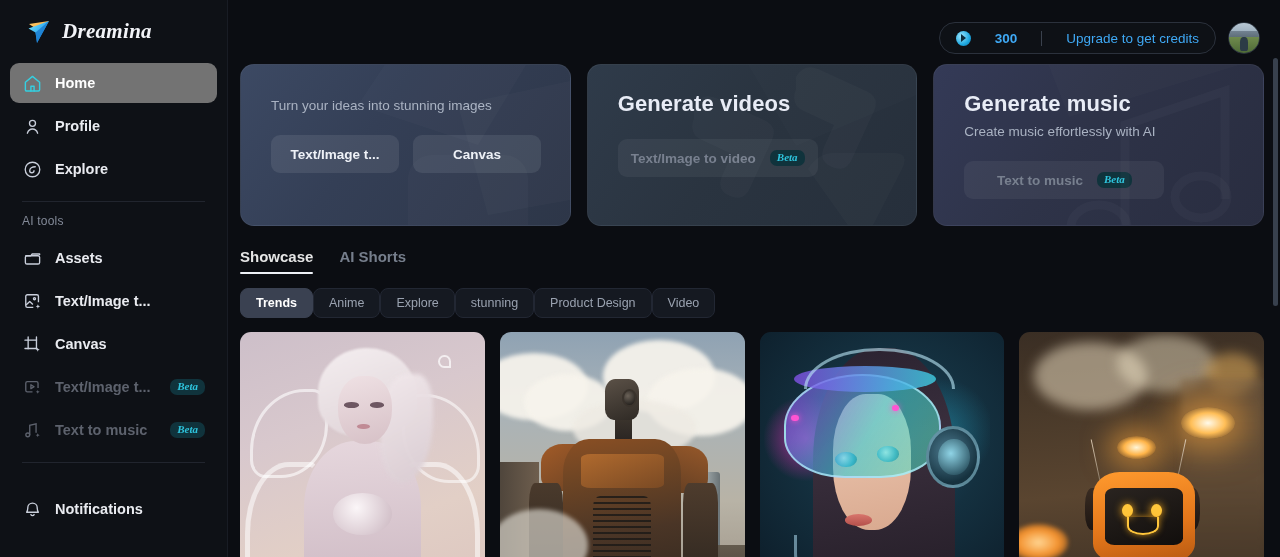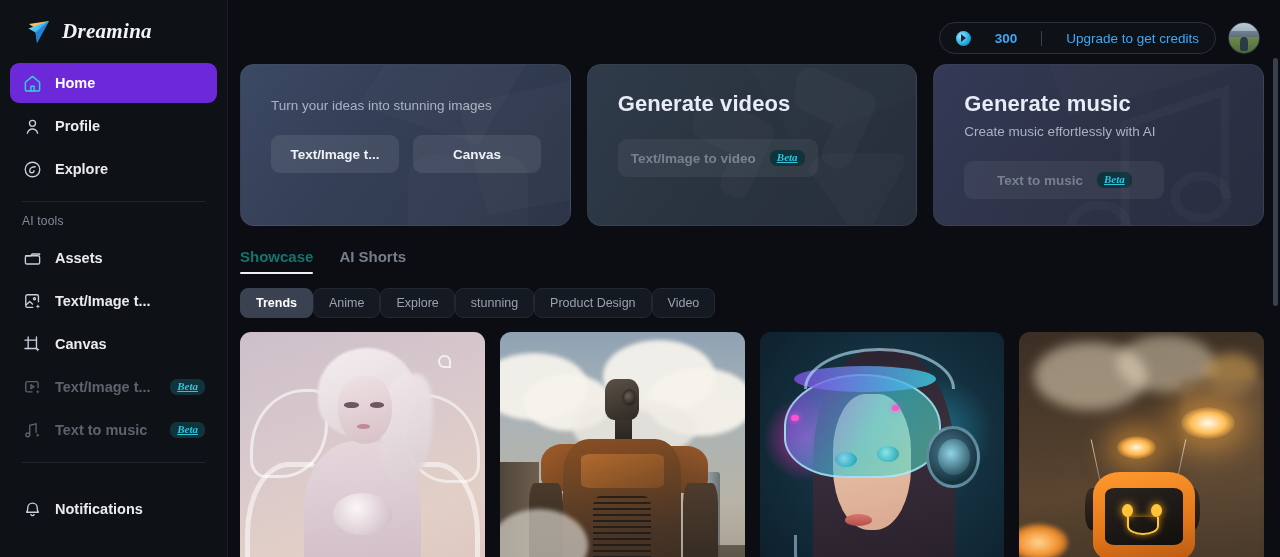--- a/index.html
+++ b/index.html
@@ -34,37 +34,37 @@
 
   .nav-item {
     display: flex; align-items: center; gap: 13px;
     height: 40px; padding: 0 12px; margin: 0 0 3px 0;
     border-radius: 9px; cursor: pointer;
     color: #e9ebf0;
     font-size: 14.5px; font-weight: 700;
     white-space: nowrap;
   }
   .nav-item .ico { width: 20px; height: 20px; flex: 0 0 20px; display:flex; align-items:center; justify-content:center; }
-  .nav-item.active { background: #6d28d9; }
+  .nav-item.active { background: #737373; }
   .nav-item.active .nav-label { color: #fff; }
   .nav-item.dim { color: #5d626d; }
   .nav-item.dim .ico svg { stroke: #5d626d; }
   .nav-item .nav-label { flex: 1 1 auto; overflow: hidden; text-overflow: ellipsis; }
 
   .divider { height: 1px; background: #21252e; margin: 12px 12px; }
   .section-label {
     font-size: 12px; color: #838a98; font-weight: 400;
     padding: 0 12px; margin: 6px 0 10px 0; letter-spacing: .2px;
   }
   .beta-badge {
     font-family: "Liberation Serif", serif;
     font-style: italic; font-weight: 700;
     font-size: 11px; color: #2ec5de;
     background: #10333c; border-radius: 7px;
-    padding: 2px 7px 3px; line-height: 1; margin-left: 4px; text-decoration: underline;
+    padding: 2px 7px 3px; line-height: 1; margin-left: 4px;
   }
   .nav-spacer { height: 14px; }
 
   
   .main {
     flex: 1 1 auto; height: 557px; position: relative;
     background: #0b0d12; overflow: hidden;
     padding: 12px 16px 0 10px;
   }
   .topbar {
@@ -127,21 +127,21 @@
 
   .wm { position: absolute; pointer-events: none; opacity: .5; }
   .wm svg { display: block; }
 
   
   .tabs { display: flex; gap: 26px; margin: 22px 0 0 2px; align-items: flex-end; }
   .tab {
     font-size: 15px; font-weight: 700; color: #767e8c;
     padding-bottom: 9px; cursor: pointer; position: relative;
   }
-  .tab.active { color: #0f766e; }
+  .tab.active { color: #e5e5e5; }
   .tab.active::after {
     content: ""; position: absolute; left: 0; right: 0; bottom: 0;
     height: 2px; background: #eef1f7; border-radius: 2px;
   }
 
   
   .chips { display: flex; margin: 14px 0 0 2px; }
   .chip {
     height: 30px; border-radius: 8px; padding: 0 15px;
     display: flex; align-items: center; cursor: pointer;

